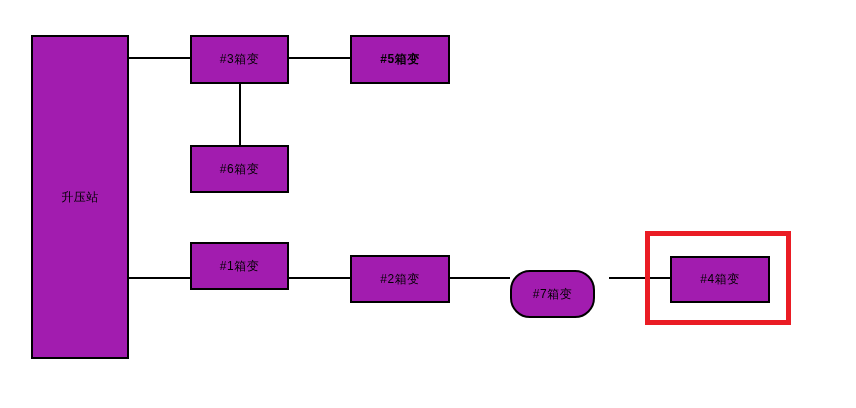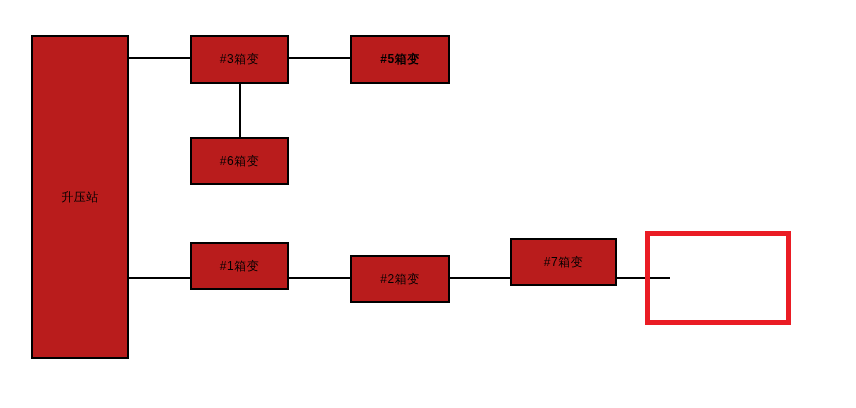--- a/index.html
+++ b/index.html
@@ -12,38 +12,38 @@
     position: relative;
     width: 856px;
     height: 408px;
     background: #ffffff;
     overflow: hidden;
   }
   .node {
     position: absolute;
     box-sizing: border-box;
     border: 2px solid #000000;
-    background: #b91c1c;
+    background: #a21caf;
     display: flex;
     align-items: center;
     justify-content: center;
   }
   .node .label {
     font-size: 12px;
     color: #000000;
     letter-spacing: 0.5px;
     white-space: nowrap;
   }
   .node-station { left: 31px;  top: 35px;  width: 98px;  height: 324px; }
   .node-t3      { left: 190px; top: 35px;  width: 99px;  height: 49px; }
   .node-t5      { left: 350px; top: 35px;  width: 100px; height: 49px; font-weight: bold; }
-  .node-t6      { left: 190px; top: 137px; width: 99px;  height: 48px; }
+  .node-t6      { left: 190px; top: 145px; width: 99px;  height: 48px; }
   .node-t1      { left: 190px; top: 242px; width: 99px;  height: 48px; }
   .node-t2      { left: 350px; top: 255px; width: 100px; height: 48px; }
-  .node-t7      { left: 510px; top: 238px; width: 107px;  height: 48px; }
+  .node-t7      { left: 510px; top: 270px; width: 85px;  height: 48px; border-radius: 20px; }
   .node-t4      { left: 670px; top: 256px; width: 100px; height: 47px; }
 
   .line {
     position: absolute;
     background: #000000;
   }
   .line-station-t3 { left: 129px; top: 57px;  width: 61px; height: 2px; }
   .line-t3-t5      { left: 289px; top: 57px;  width: 61px; height: 2px; }
   .line-t3-t6      { left: 239px; top: 84px;  width: 2px;  height: 61px; }
   .line-station-t1 { left: 129px; top: 277px; width: 61px; height: 2px; }
@@ -98,16 +98,19 @@
   </div>
 
   <div class="node node-t2">
     <span class="label">#2箱变</span>
   </div>
 
   <div class="node node-t7">
     <span class="label">#7箱变</span>
   </div>
 
+  <div class="node node-t4">
+    <span class="label">#4箱变</span>
+  </div>
 
   <div class="highlight"></div>
 
 </div>
 
 </body></html>

